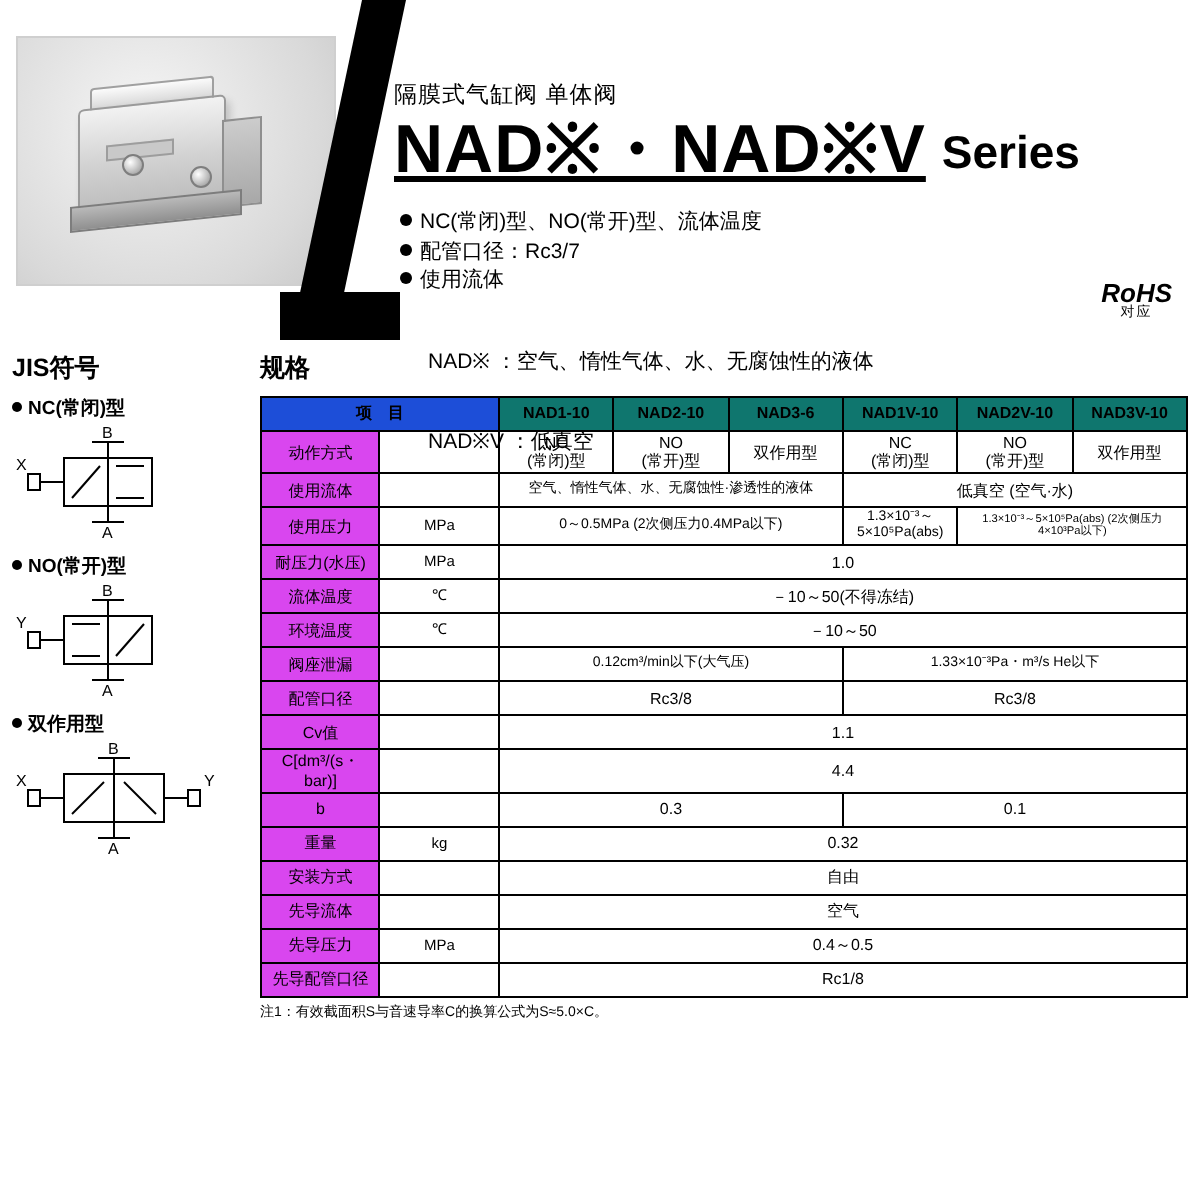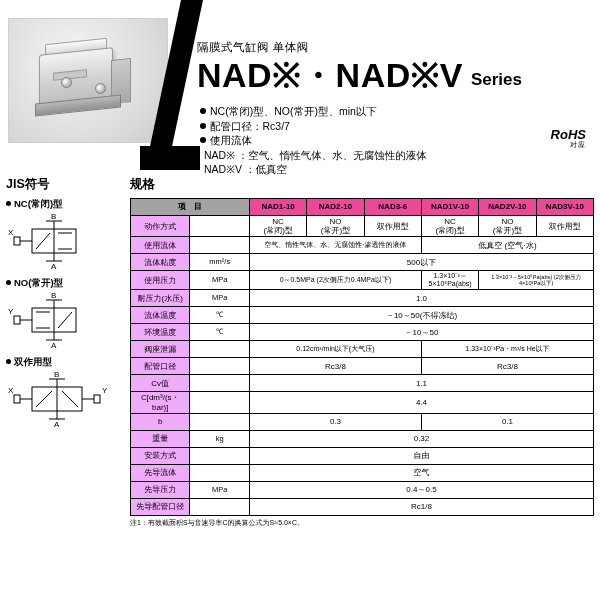--- a/index.html
+++ b/index.html
@@ -111,48 +111,49 @@
     position:absolute;
     left:197px; top:58px;
     display:flex;
     align-items:flex-end;
   }
   .title-big {
     font-size:34px;
     font-weight:bold;
     letter-spacing:0.5px;
     line-height:1;
+    text-decoration:underline;
   }
   .title-ser {
-    font-size:17px;
+    font-size:23px;
     font-weight:bold;
     margin-left:8px;
     padding-bottom:2px;
   }
   .bullets {
     position:absolute;
     left:200px; top:104px;
     font-size:10.5px;
     line-height:14.5px;
   }
   .bullets .b-line { white-space:nowrap; }
   .dot {
     display:inline-block;
     width:6px; height:6px;
     background:#000;
     border-radius:50%;
     margin-right:4px;
     vertical-align:1px;
   }
-  .sub-ind { padding-left:4px; white-space:nowrap; }
+  .sub-ind { padding-left:14px; white-space:nowrap;margin-top:26px; }
 
   .rohs {
     position:absolute;
-    right:6px; top:128px;
-    text-align:right;
+    right:6px; top:140px;
+    text-align:center;
     font-size:13px;
     font-weight:bold;
     font-style:italic;
     line-height:1;
   }
   .rohs .mark {
     display:block;
     font-size:7px;
     font-weight:normal;
     font-style:normal;
@@ -208,36 +209,36 @@
   }
   table.spec-tbl th, table.spec-tbl td {
     border:1px solid #000;
     padding:1px 2px;
     text-align:center;
     vertical-align:middle;
     line-height:1.15;
     height:17px;
   }
   th.hdr-item {
-    background:#a3a3a3;
+    background:#1d4ed8;
     font-weight:bold;
     width:110px;
     text-align:left;
     padding-left:6px;
   }
   th.hdr-model {
-    background:#ec4899;
+    background:#0f766e;
     font-weight:bold;
     width:53px;
     font-size:8px;
   }
   td.rowlabel {
     text-align:left;
     padding-left:6px;
-    background:#f0abfc;
+    background:#d946ef;
   }
   td.unit { font-size:7.5px; }
   td.small { font-size:7px; }
   td.tiny { font-size:5.6px; line-height:1.1; }
   .note {
     margin-top:2px;
     font-size:7px;
   }
 </style>
 </head>
@@ -261,21 +262,21 @@
   <div class="black-bottom"></div>
 
   <div class="subtitle-cn">隔膜式气缸阀  单体阀</div>
 
   <div class="title-row">
     <span class="title-big">NAD※・NAD※V</span>
     <span class="title-ser">Series</span>
   </div>
 
   <div class="bullets">
-    <div class="b-line"><span class="dot"></span><span>NC(常闭)型、NO(常开)型、min以下</span></div>
+    <div class="b-line"><span class="dot"></span><span>NC(常闭)型、NO(常开)型、流体温度</span></div>
     <div class="b-line"><span class="dot"></span><span>配管口径：Rc3/7</span></div>
     <div class="b-line"><span class="dot"></span><span>使用流体</span></div>
     <div class="sub-ind">NAD※   ：空气、惰性气体、水、无腐蚀性的液体</div>
     <div class="sub-ind">NAD※V ：低真空</div>
   </div>
 
   <div class="rohs">
     <span>RoHS</span>
     <span class="mark">对应</span>
   </div>
@@ -380,25 +381,20 @@
             <td>NO<br>(常开)型</td>
             <td>双作用型</td>
           </tr>
           <tr>
             <td class="rowlabel">使用流体</td>
             <td class="unit"></td>
             <td colspan="3" class="small">空气、惰性气体、水、无腐蚀性·渗透性的液体</td>
             <td colspan="3">低真空 (空气·水)</td>
           </tr>
           <tr>
-            <td class="rowlabel">流体粘度</td>
-            <td class="unit">mm²/s</td>
-            <td colspan="6">500以下</td>
-          </tr>
-          <tr>
             <td class="rowlabel">使用压力</td>
             <td class="unit">MPa</td>
             <td colspan="3" class="small">0～0.5MPa (2次侧压力0.4MPa以下)</td>
             <td class="small">1.3×10⁻³～5×10⁵Pa(abs)</td>
             <td colspan="2" class="tiny">1.3×10⁻³～5×10⁵Pa(abs)  (2次侧压力4×10³Pa以下)</td>
           </tr>
           <tr>
             <td class="rowlabel">耐压力(水压)</td>
             <td class="unit">MPa</td>
             <td colspan="6">1.0</td>

